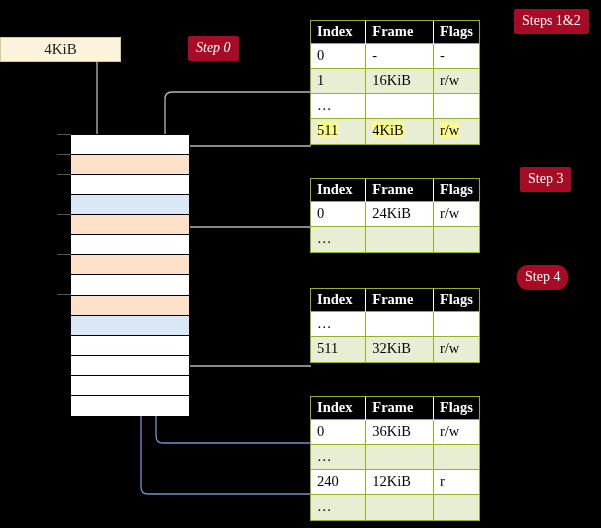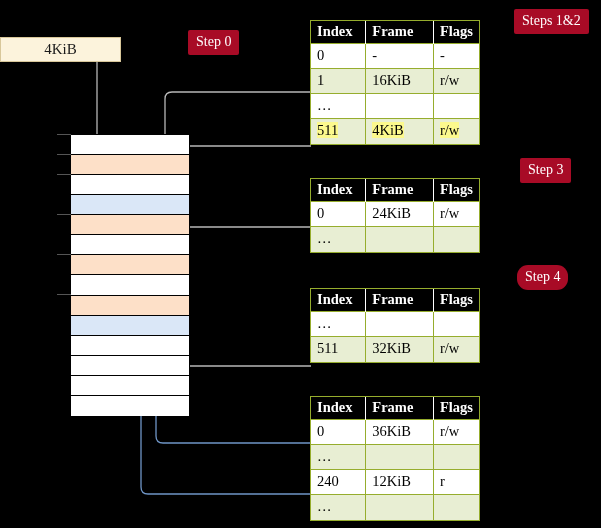--- a/index.html
+++ b/index.html
@@ -108,27 +108,27 @@
 
     <g>
       <path d="M311,494 L148,494 Q141,494 141,487 L141,215" fill="none" stroke="#6f95c6" stroke-width="1.3" marker-end="url(#ablue)"></path>
     </g>
   </svg>
 
   <div class="cream-box" style="left:0px;top:37px;width:121px;height:25px;">
     <span>4KiB</span>
   </div>
 
-  <div class="badge" style="left:188px;top:30px;">
+  <div class="badge" style="left:188px;top:36px;font-style:italic;">
     <span>Step 0</span>
   </div>
   <div class="badge" style="left:514px;top:9px;">
     <span>Steps 1&amp;2</span>
   </div>
-  <div class="badge" style="left:520px;top:158px;">
+  <div class="badge" style="left:520px;top:167px;">
     <span>Step 3</span>
   </div>
   <div class="badge" style="left:517px;top:265px;border-radius:11px;">
     <span>Step 4</span>
   </div>
 
   <div class="memstack" id="memstack" style="left:70px;top:134px;width:120px;height:281px;">
       <div class="memrow" style="height: 20.0714px; background: rgb(255, 255, 255);"></div>
       <div class="memrow" style="height: 20.0714px; background: rgb(253, 224, 200);"></div>
       <div class="memrow" style="height: 20.0714px; background: rgb(255, 255, 255);"></div>

